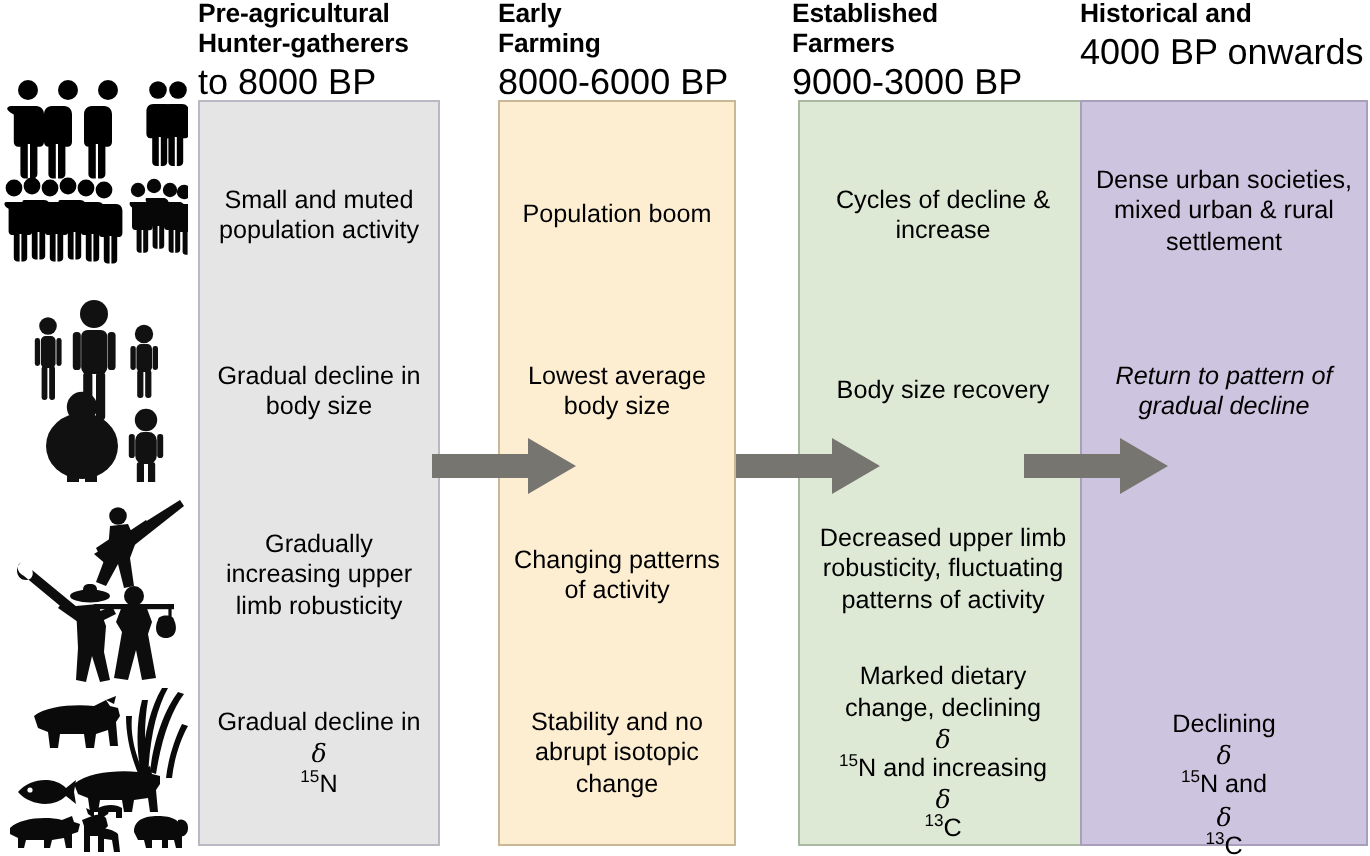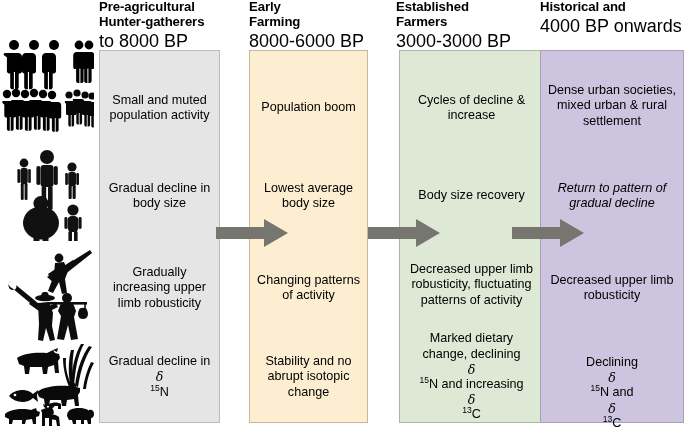--- a/index.html
+++ b/index.html
@@ -305,21 +305,21 @@
     <div class="cs">to 8000 BP</div>
   </div>
   <div class="col-head" style="left:249px;width:146px;">
     <div class="ct">Early</div>
     <div class="ct">Farming</div>
     <div class="cs">8000-6000 BP</div>
   </div>
   <div class="col-head" style="left:396px;width:150px;">
     <div class="ct">Established</div>
     <div class="ct">Farmers</div>
-    <div class="cs">3000-3000 BP</div>
+    <div class="cs">9000-3000 BP</div>
   </div>
   <div class="col-head" style="left:540px;width:145px;">
     <div class="ct">Historical and</div>
     <div class="cs">4000 BP onwards</div>
   </div>
 
   <div class="panel" style="left:99px;width:121px;background:#e5e5e5;border-color:#b9b9c4;">
     <div class="cellbox" style="top:14px;height:86px;">
       <span>Small and muted population activity</span>
     </div>
@@ -363,23 +363,20 @@
       <span>Marked dietary<br>change, declining<br><span class="gk">δ</span><sup>15</sup>N and increasing<br><span class="gk">δ</span><sup>13</sup>C</span>
     </div>
   </div>
 
   <div class="panel" style="left:540px;width:144px;background:#cdc4df;border-color:#a99fbd;padding-left:28px;">
     <div class="cellbox" style="top:10px;height:90px;">
       <span>Dense urban societies, mixed urban &amp; rural settlement</span>
     </div>
     <div class="cellbox" style="top:102px;height:86px;font-style:italic;">
       <span>Return to pattern of gradual decline</span>
-    </div>
-    <div class="cellbox" style="top:192px;height:90px;">
-      <span>Decreased upper limb robusticity</span>
     </div>
     <div class="cellbox" style="top:286px;height:80px;margin-top:16px;">
       <span>Declining <span class="gk">δ</span><sup>15</sup>N and<br><span class="gk">δ</span><sup>13</sup>C</span>
     </div>
   </div>
 
   <div class="arrow" style="left:216px;width:72px;">
     <svg width="72" height="32" viewBox="0 0 72 32">
       <path d="M0 10 h48 V2 L72 16 L48 30 V22 H0 Z" fill="#77756f"></path>
     </svg>

